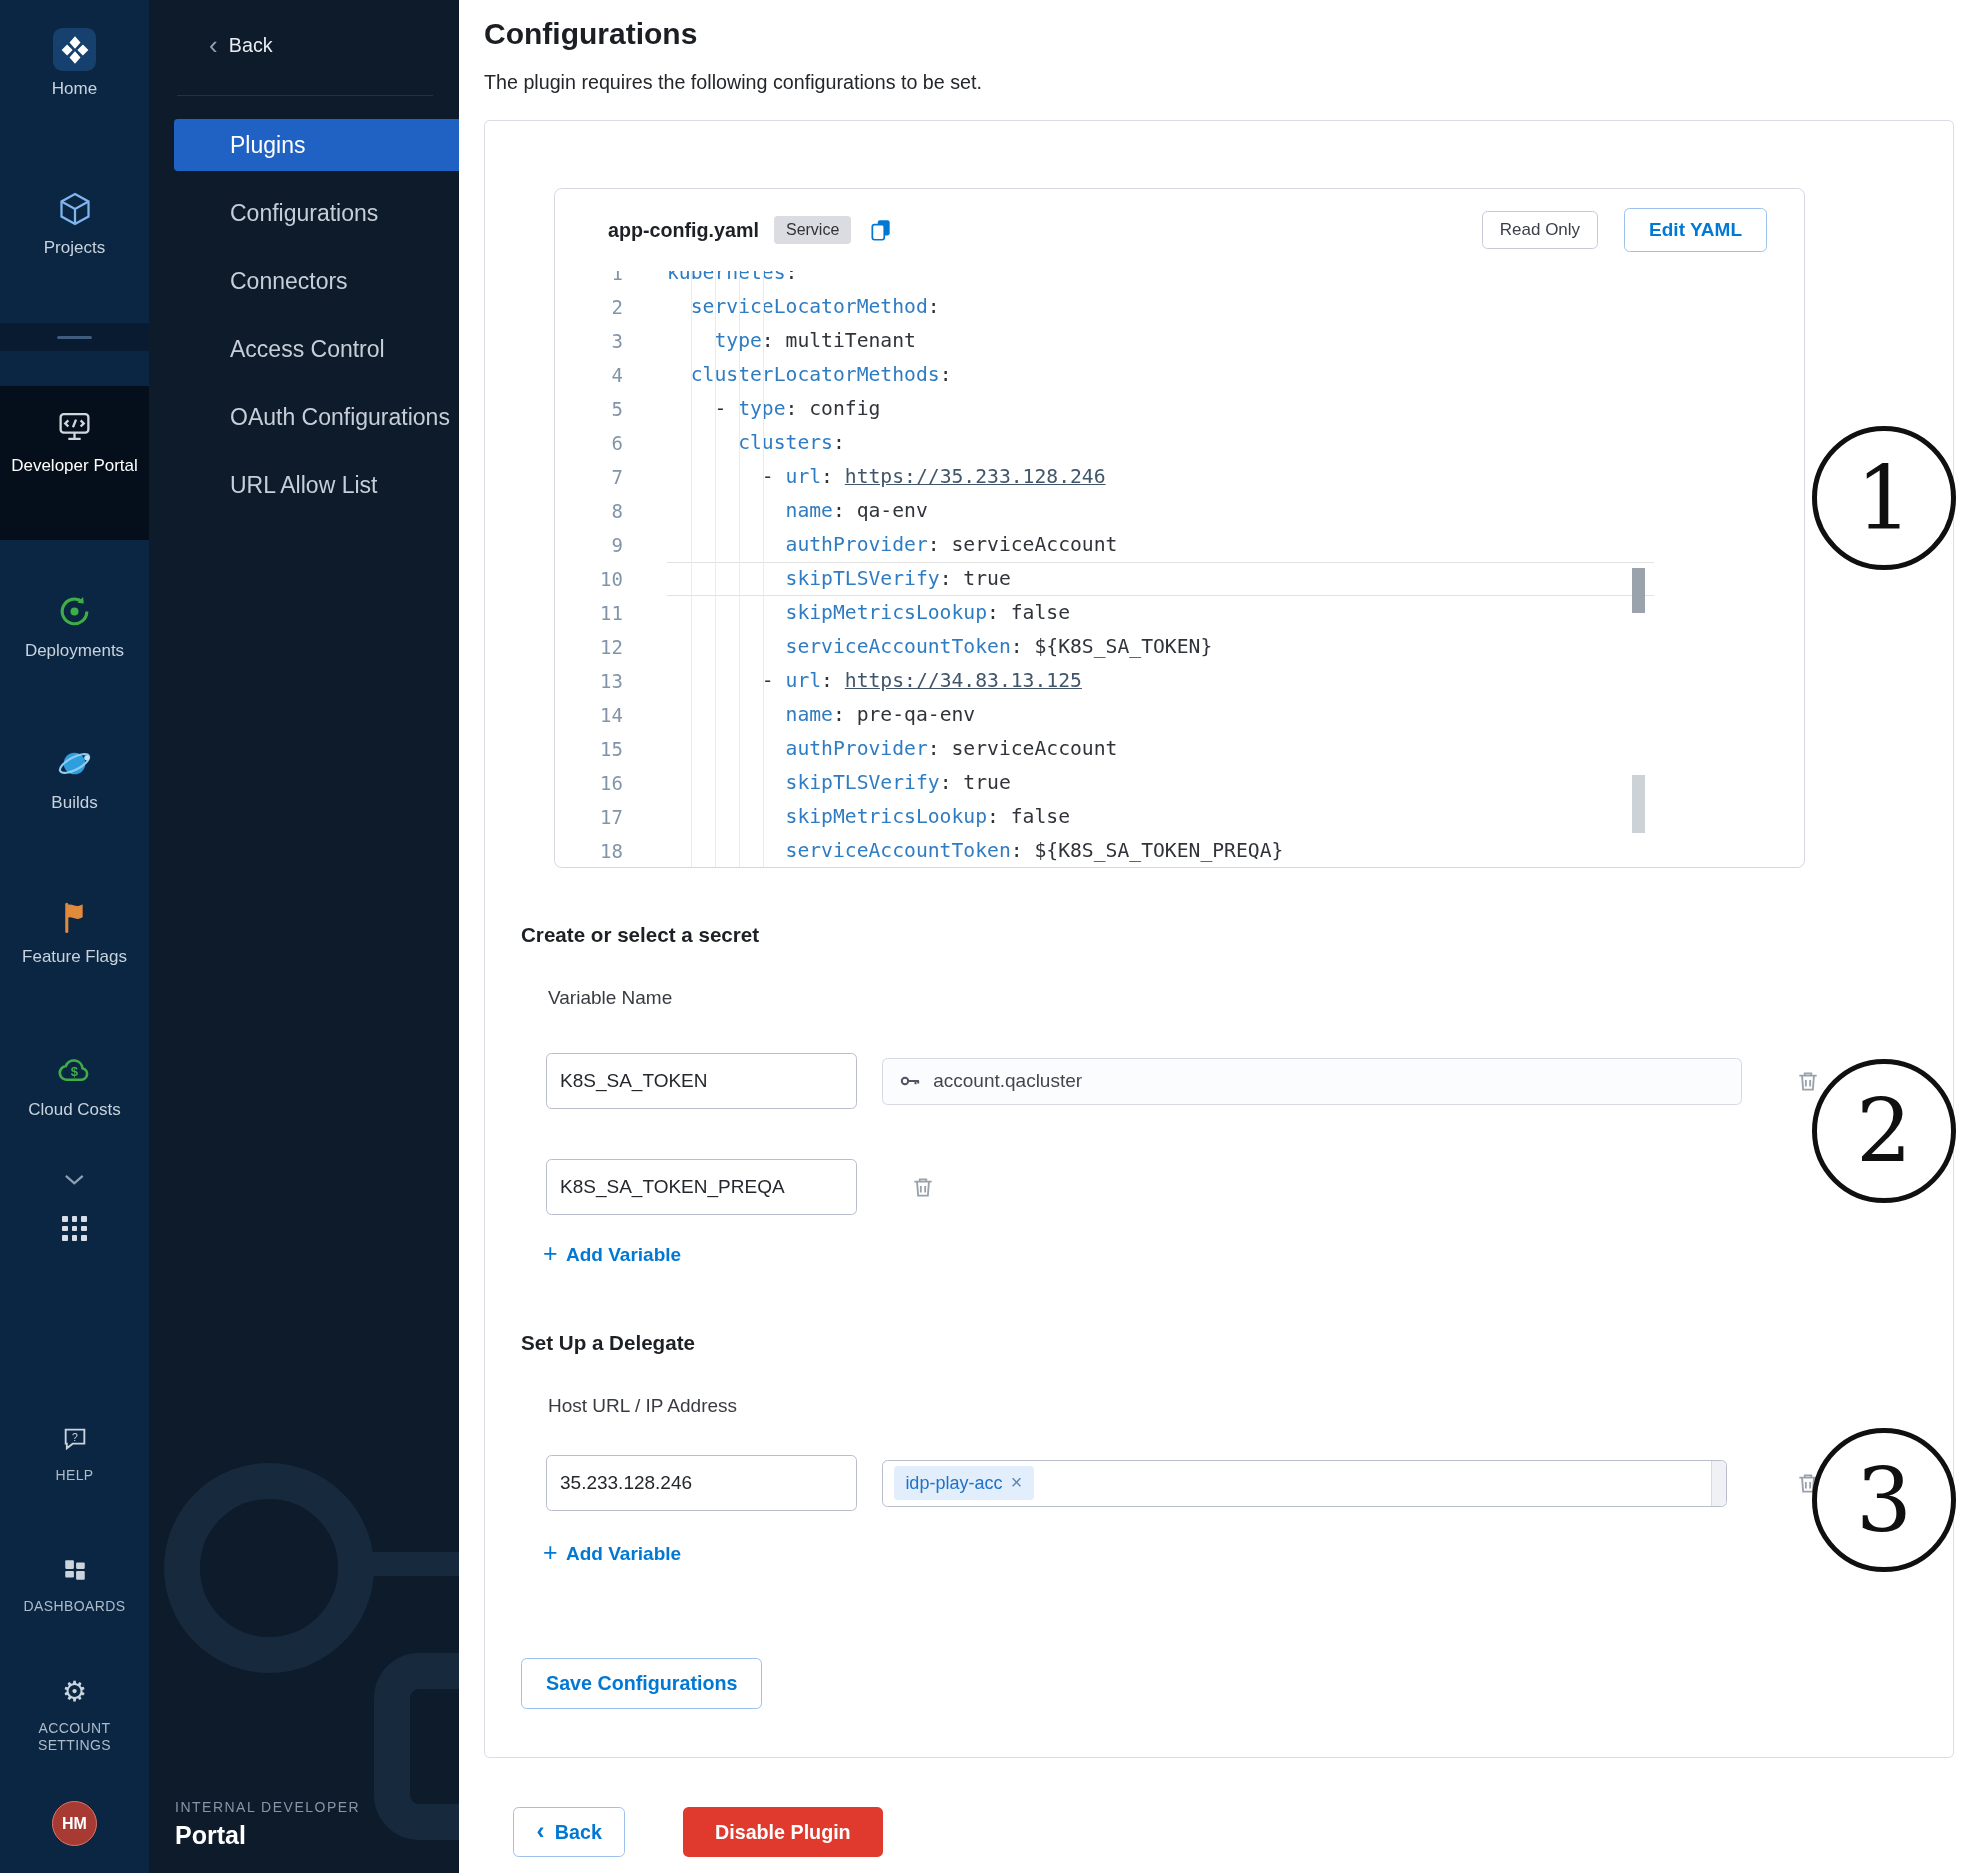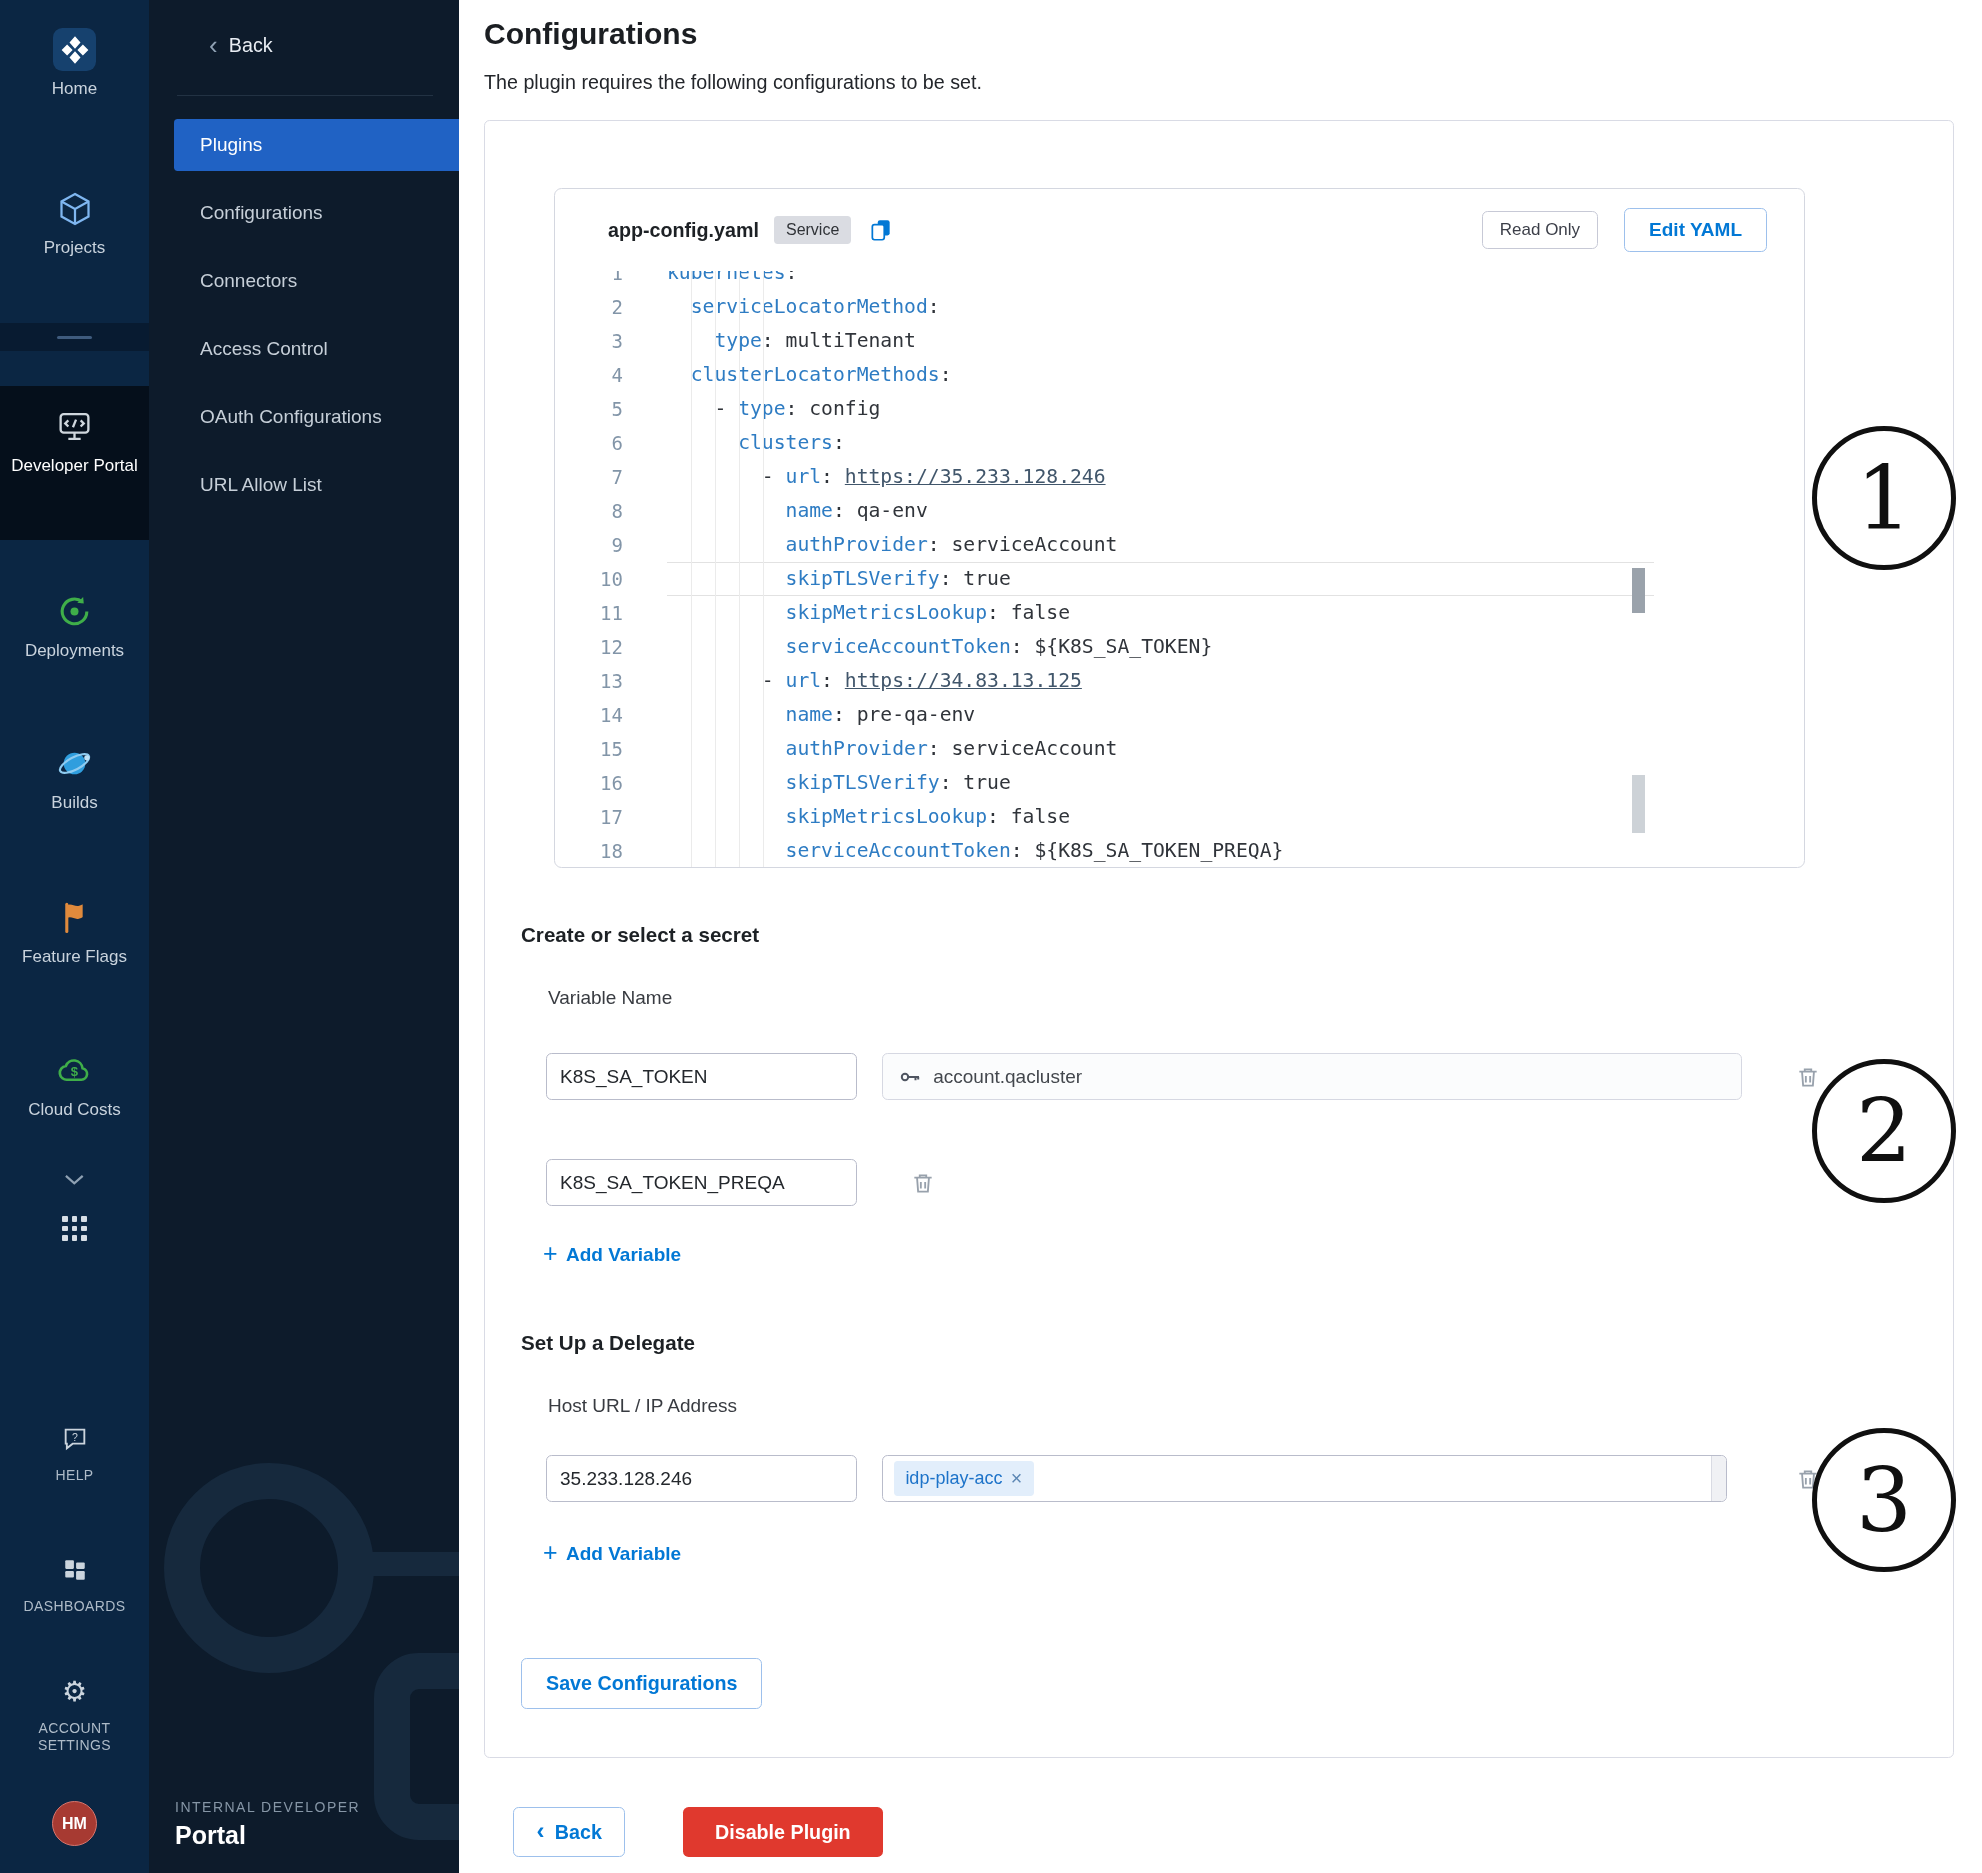--- a/index.html
+++ b/index.html
@@ -29,21 +29,21 @@
   .avatar{width:45px;height:45px;border-radius:50%;background:#a73a32;border:1.9px solid #d8766d;
           color:#fff;font-size:16px;font-weight:bold;display:flex;align-items:center;justify-content:center;margin:0 auto;cursor:pointer}
 
   
   #subnav{position:absolute;left:149px;top:0;width:310px;height:1874px;background:#0d1b2b;overflow:hidden;z-index:4}
   .back-row{position:absolute;top:32px;left:60px;display:flex;align-items:center;gap:11.2px;cursor:pointer}
   .back-chevron{color:#8fa1b3;font-size:26px;line-height:1}
   .back-label{color:#e8edf3;font-size:19.7px}
   .sn-divider{position:absolute;top:95px;left:28px;right:26px;border-bottom:0.9px solid #223243}
   .sn-menu{position:absolute;top:111px;left:0;width:310px}
-  .sn-item{position:relative;height:68px;line-height:68px;padding-left:51px;color:#c6cfd8;font-size:19px;cursor:pointer}
+  .sn-item{position:relative;height:68px;line-height:68px;padding-left:81px;color:#c6cfd8;font-size:23px;cursor:pointer}
   .sn-item span{position:relative;z-index:1}
   .sn-item.sel{color:#fff}
   .sn-item.sel::before{content:"";position:absolute;left:25px;right:0;top:8.4px;bottom:8.4px;
                        background:var(--nav-selected);border-radius:3.7px 0 0 3.7px;z-index:0}
   .deco{position:absolute;border:36px solid #16293d;z-index:0}
   .deco.ring{left:15px;top:1463px;width:210px;height:210px;border-radius:50%}
   .deco.pipe{left:199px;top:1552px;width:131px;height:24px;border:none;background:#16293d}
   .deco.knot{left:225px;top:1653px;width:187px;height:187px;border-radius:45px}
   .sn-footer{position:absolute;left:26px;bottom:24px;z-index:2}
   .sn-kicker{color:#8696a6;font-size:14px;letter-spacing:1.5px}
@@ -83,21 +83,21 @@
   .h2{position:absolute;left:36px;font-size:20.6px;font-weight:bold;color:#1d2125}
   #secret-h{top:802px}
   #delegate-h{top:1210px}
   .col-label{position:absolute;left:63px;font-size:19px;color:#383b41}
   #var-label{top:866px}
   #host-label{top:1274px}
   .vrow{position:absolute;left:61px;display:flex;align-items:center}
   #row1{top:932px}
   #row2{top:1038px}
   #row3{top:1334px}
-  .txt-input{width:311px;height:47px;border:0.9px solid #b9bccb;border-radius:5.6px;padding:0 13px;
+  .txt-input{width:311px;height:56px;border:0.9px solid #b9bccb;border-radius:5.6px;padding:0 13px;
              font-size:19px;color:#24282d;background:#fff;font-family:inherit}
   .secret-box{margin-left:25px;width:860px;height:47px;border:0.9px solid #d6d8e2;border-radius:5.6px;background:#fbfcfd;
               display:flex;align-items:center;padding:0 15px;gap:11.2px;cursor:pointer}
   .secret-box span{font-size:19px;color:#43474d}
   .tag-box{margin-left:25px;width:845px;height:47px;border:0.9px solid #b9bccb;border-radius:5.6px;background:#fff;
            display:flex;align-items:center;padding:0 5.6px;position:relative}
   .endcap{position:absolute;right:0;top:0;bottom:0;width:15px;background:#f0f1f4;border-left:0.9px solid #d9dbe3;border-radius:0 5.6px 5.6px 0}
   .chip{display:flex;align-items:center;gap:8.4px;background:#e2eefb;color:#1d73c9;font-size:18px;padding:6.6px 11.2px;border-radius:3.7px;margin-left:5.6px}
   .chip .x{color:#5c87b4;font-size:19.7px;line-height:1;cursor:pointer}
   .trash{margin-left:53px;width:26px;height:28px;cursor:pointer;flex:none}

